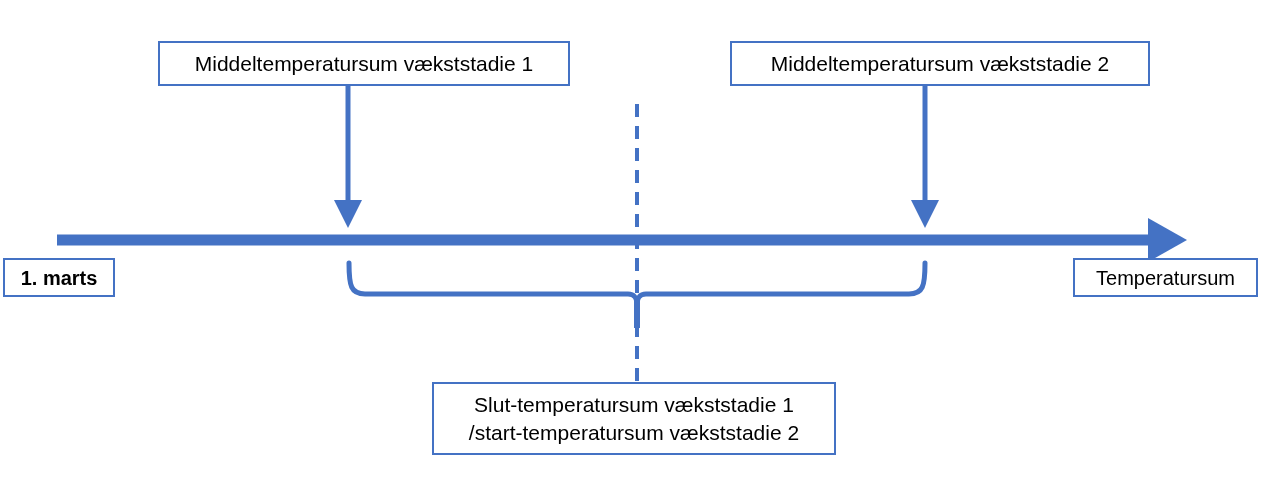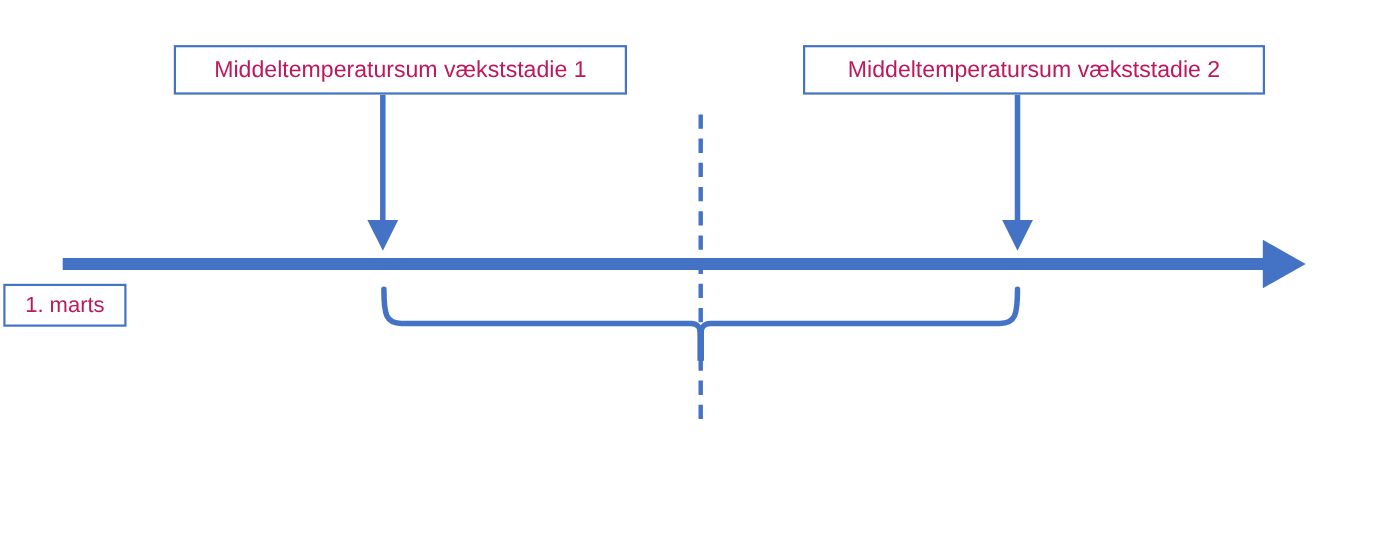--- a/index.html
+++ b/index.html
@@ -22,21 +22,21 @@
     left: 0;
     top: 0;
     width: 1263px;
     height: 500px;
   }
   .label-box {
     position: absolute;
     box-sizing: border-box;
     background: #ffffff;
     border: 2px solid #4472C4;
-    color: #be185d;
+    color: #000000;
     display: flex;
     flex-direction: column;
     align-items: center;
     justify-content: center;
     line-height: 1.30;
     white-space: nowrap;
     z-index: 5;
   }
   #box-mean-stage-1 {
     left: 158px;
@@ -51,20 +51,21 @@
     width: 420px;
     height: 45px;
     font-size: 21px;
   }
   #box-start-date {
     left: 3px;
     top: 258px;
     width: 112px;
     height: 39px;
     font-size: 20px;
+    font-weight: bold;
   }
   #box-axis-title {
     left: 1073px;
     top: 258px;
     width: 185px;
     height: 39px;
     font-size: 20px;
   }
   #box-boundary {
     left: 432px;
@@ -118,15 +119,22 @@
   </div>
 
   <div class="label-box" id="box-mean-stage-2">
     <span class="box-line">Middeltemperatursum vækststadie 2</span>
   </div>
 
   <div class="label-box" id="box-start-date">
     <span class="box-line">1. marts</span>
   </div>
 
+  <div class="label-box" id="box-axis-title">
+    <span class="box-line">Temperatursum</span>
+  </div>
 
+  <div class="label-box" id="box-boundary">
+    <span class="box-line">Slut-temperatursum vækststadie 1</span>
+    <span class="box-line">/start-temperatursum vækststadie 2</span>
+  </div>
 
 </div>
 
 </body></html>

